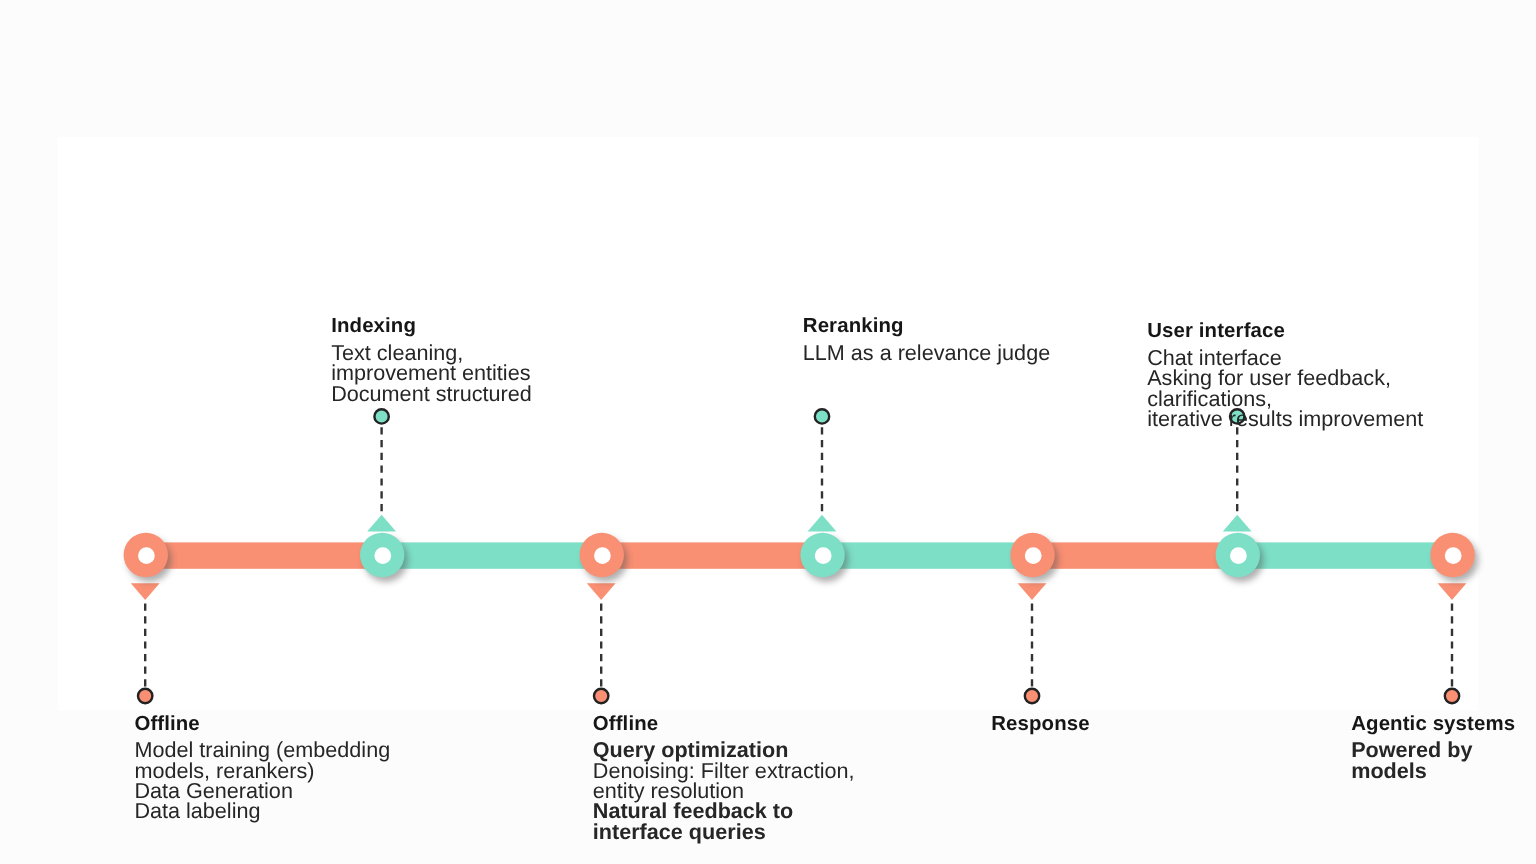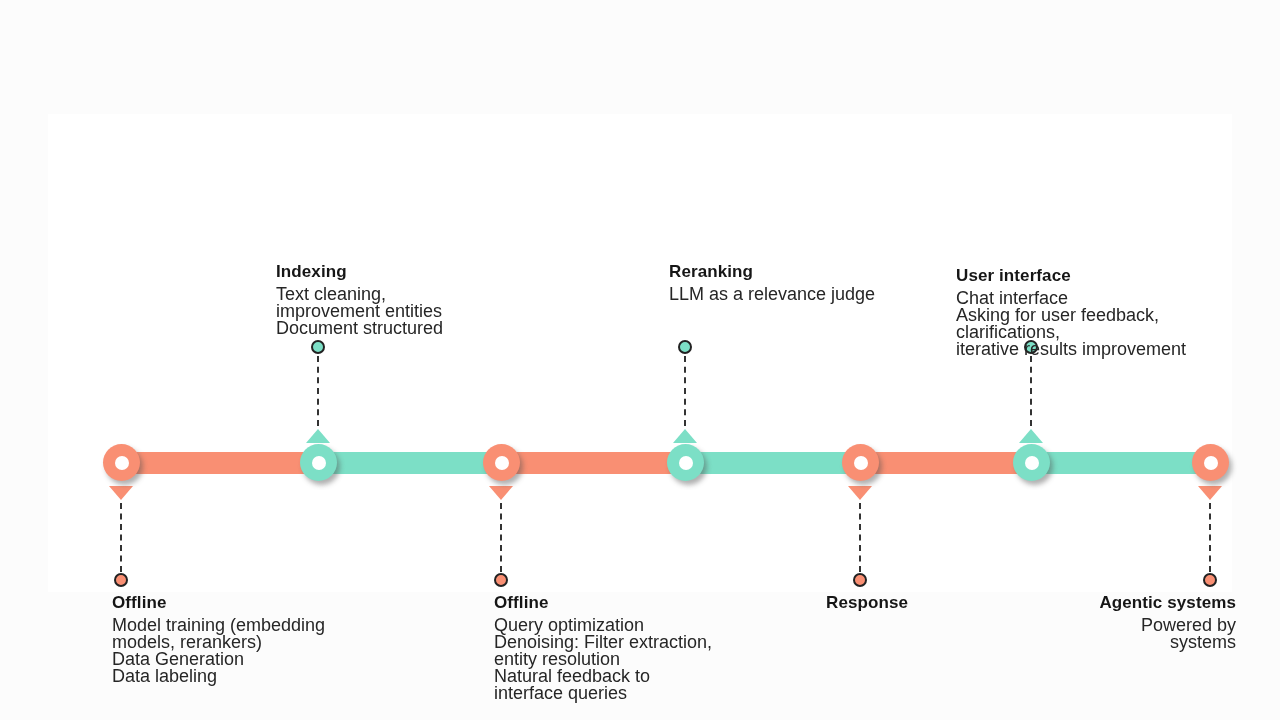--- a/index.html
+++ b/index.html
@@ -50,29 +50,29 @@
   .dot.top{top:226px;}
   .dot.bot{top:459px;}
   .dx1{left:66px}.dx2{left:263px}.dx3{left:446px}.dx4{left:630px}
   .dx5{left:805px}.dx6{left:976px}.dx7{left:1155px}
 
   
   .callout{position:absolute;color:var(--body,#262626);}
   .callout h3{margin:0 0 4px 0;font-size:17px;font-weight:700;color:var(--title,#161616);
     letter-spacing:.1px;}
   .callout .line{font-size:18px;line-height:17px;}
-  .callout .line.bold{font-weight:400;}
+  .callout .line.bold{font-weight:700;}
   .ct-indexing{left:228px;top:148px}
   .ct-reranking{left:621px;top:148px}
   .ct-ui{left:908px;top:152px}
   .ct-offline{left:64px;top:479px}
   .ct-search{left:446px;top:479px}
   .ct-response{left:778px;top:479px;}
   .ct-response h3{margin-bottom:1px;}
-  .ct-agentic{left:1046px;top:479px;width:142px;text-align:right}
+  .ct-agentic{left:1078px;top:479px;width:142px;text-align:left}
 </style>
 </head>
 <body>
 
 <div id="panel">
 
   <div class="seg seg1 salmon"></div>
   <div class="seg seg2 teal"></div>
   <div class="seg seg3 salmon"></div>
   <div class="seg seg4 teal"></div>
@@ -157,17 +157,17 @@
       </div>
   </div>
 
   <div class="callout ct-response">
     <h3>Response</h3>
   </div>
 
   <div class="callout ct-agentic">
     <h3>Agentic systems</h3>
     <div>
-        <div class="line bold">Powered by systems</div>
+        <div class="line bold">Powered by models</div>
       </div>
   </div>
 
 </div>
 
 </body></html>

